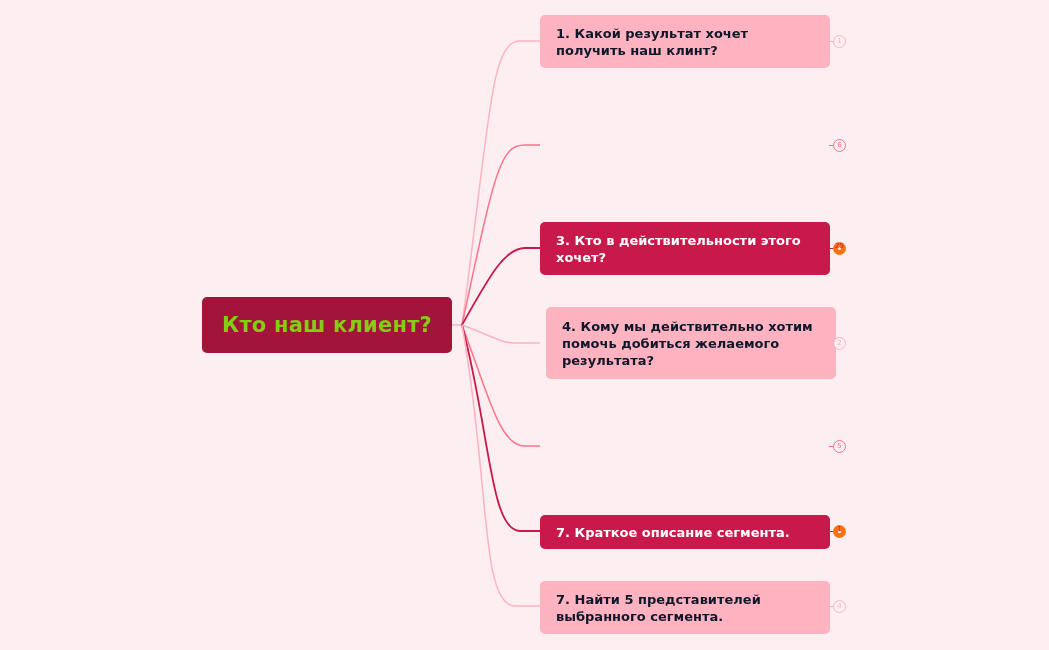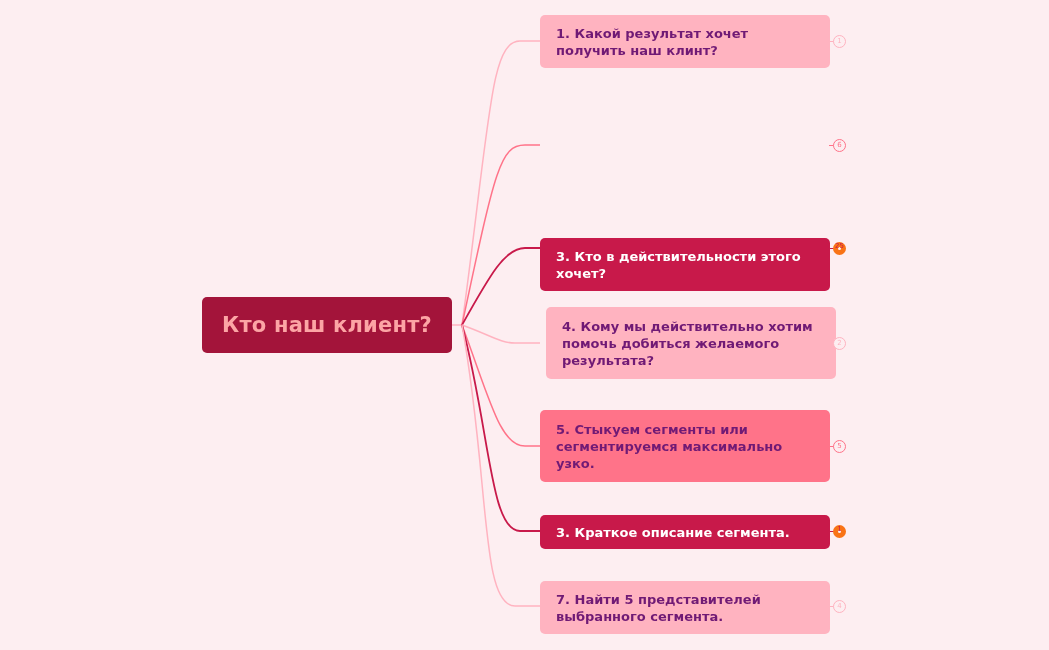--- a/index.html
+++ b/index.html
@@ -23,41 +23,41 @@
       pointer-events: none;
     }
     .root {
       position: absolute;
       left: 202px;
       top: 297px;
       width: 250px;
       height: 56px;
       background: #a3143a;
       border-radius: 5px;
-      color: #fca5a5;
+      color: #84cc16;
       font-size: 21px;
       font-weight: bold;
       display: flex;
       align-items: center;
       justify-content: center;
       letter-spacing: 0.2px;
     }
     .node {
       position: absolute;
       left: 540px;
       width: 290px;
       box-sizing: border-box;
       padding: 0 16px;
       border-radius: 5px;
       font-size: 13px;
       font-weight: bold;
       line-height: 17px;
       display: flex;
       align-items: center;
-      color: #701a75;
+      color: #0f172a;
     }
     .node.light { background: #ffb3c0; }
     .node.medium { background: #ff7389; }
     .node.dark { background: #c8194a; color: #ffffff; }
     .badge {
       position: absolute;
       left: 833px;
       width: 13px;
       height: 13px;
       border-radius: 50%;
@@ -114,46 +114,43 @@
   <div class="badge-stub" style="top:41px;background:#ffb3c0;"></div>
   <div class="badge light" style="top:35px;">
     <span>1</span>
   </div>
 
   <div class="badge-stub" style="top:145px;background:#ff7389;"></div>
   <div class="badge medium" style="top:139px;">
     <span>6</span>
   </div>
 
-  <div class="node dark" style="top:238px;height:53px;">
+  <div class="node dark" style="top:222px;height:53px;">
     <span>3. Кто в действительности этого хочет?</span>
   </div>
   <div class="badge-stub" style="top:248px;background:#c8194a;"></div>
   <div class="badge dark" style="top:242px;">
     <span>25</span>
   </div>
 
   <div class="node light" style="top:307px;height:72px;margin-left:6px;">
     <span>4. Кому мы действительно хотим помочь добиться желаемого результата?</span>
   </div>
   <div class="badge-stub" style="top:343px;background:#ffb3c0;"></div>
   <div class="badge light" style="top:337px;">
     <span>2</span>
   </div>
 
-  <div class="node medium" style="top:410px;height:72px;">
-    <span>5. Стыкуем сегменты или сегментируемся максимально узко.</span>
-  </div>
   <div class="badge-stub" style="top:446px;background:#ff7389;"></div>
   <div class="badge medium" style="top:440px;">
     <span>5</span>
   </div>
 
   <div class="node dark" style="top:515px;height:34px;">
-    <span>3. Краткое описание сегмента.</span>
+    <span>7. Краткое описание сегмента.</span>
   </div>
   <div class="badge-stub" style="top:531px;background:#c8194a;"></div>
   <div class="badge dark" style="top:525px;">
     <span>1</span>
   </div>
 
   <div class="node light" style="top:581px;height:53px;justify-content:center;">
     <span>7. Найти 5 представителей выбранного сегмента.</span>
   </div>
   <div class="badge-stub" style="top:606px;background:#ffb3c0;"></div>

